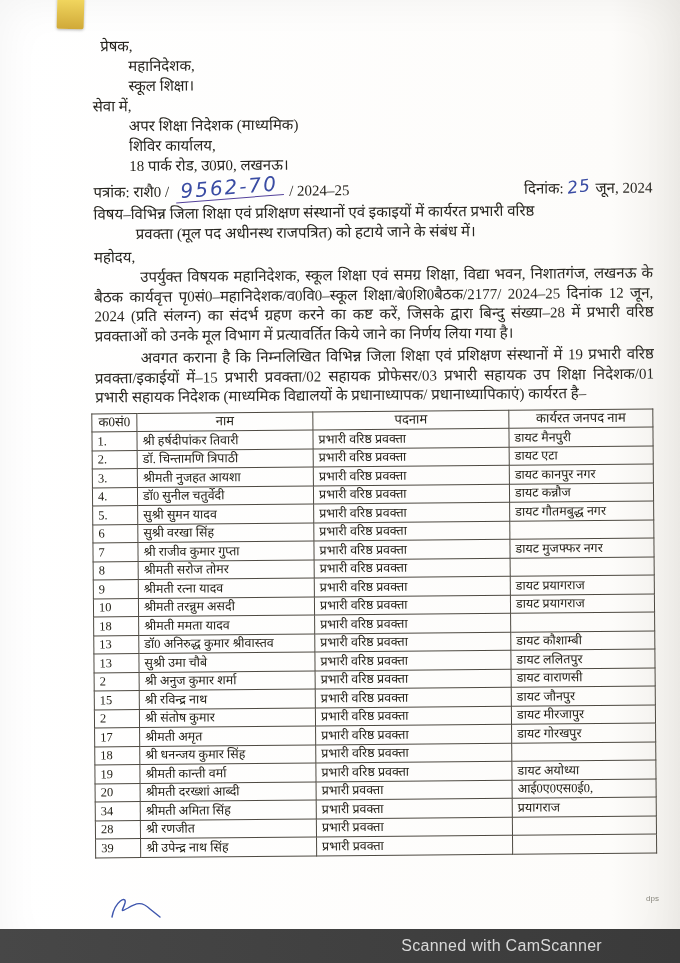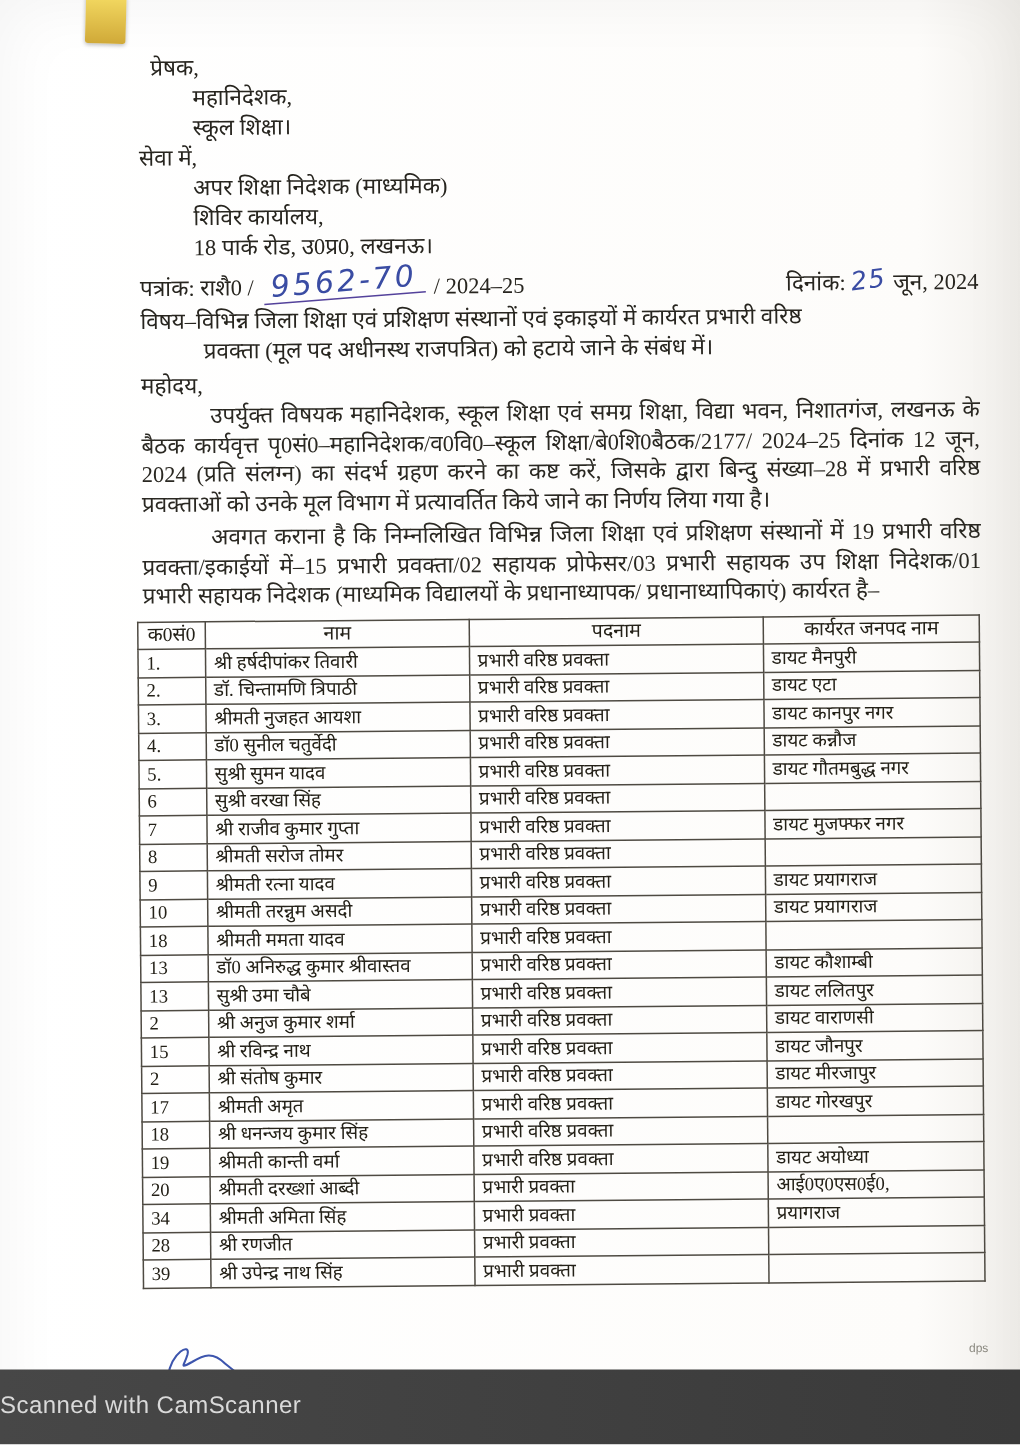--- a/index.html
+++ b/index.html
@@ -73,23 +73,24 @@
   td.sno { text-align:left; padding-left:8px; }
   td.name { padding-left:22px; }
   td.desig { padding-left:7px; }
   td.dist { padding-left:15px;margin-left:40px; }
   .signature { position:absolute; left:106px; top:891px; }
   .dps {
     position:absolute; left:618px; top:894px;
     font-family:"Liberation Sans",sans-serif; font-size:8px; color:#8a887f;margin-left:28px;
   }
   .scan-bar {
-    position:absolute; left:0; bottom:0; width:680px; height:50px;
+    position:absolute; left:0; bottom:0; width:680px; height:34px;
     background:linear-gradient(90deg,#474747,#3a3a3a);
-    display:flex; align-items:center; justify-content:flex-start;
+    display:flex; align-items:center; justify-content:flex-end;
+    padding-right:78px;
   }
   .scan-bar span {
     font-family:"Liberation Sans",sans-serif; font-size:16px; color:#d9d9d9;
     letter-spacing:0.3px;
   }
 </style>
 </head>
 <body>
 
 <div class="page">

